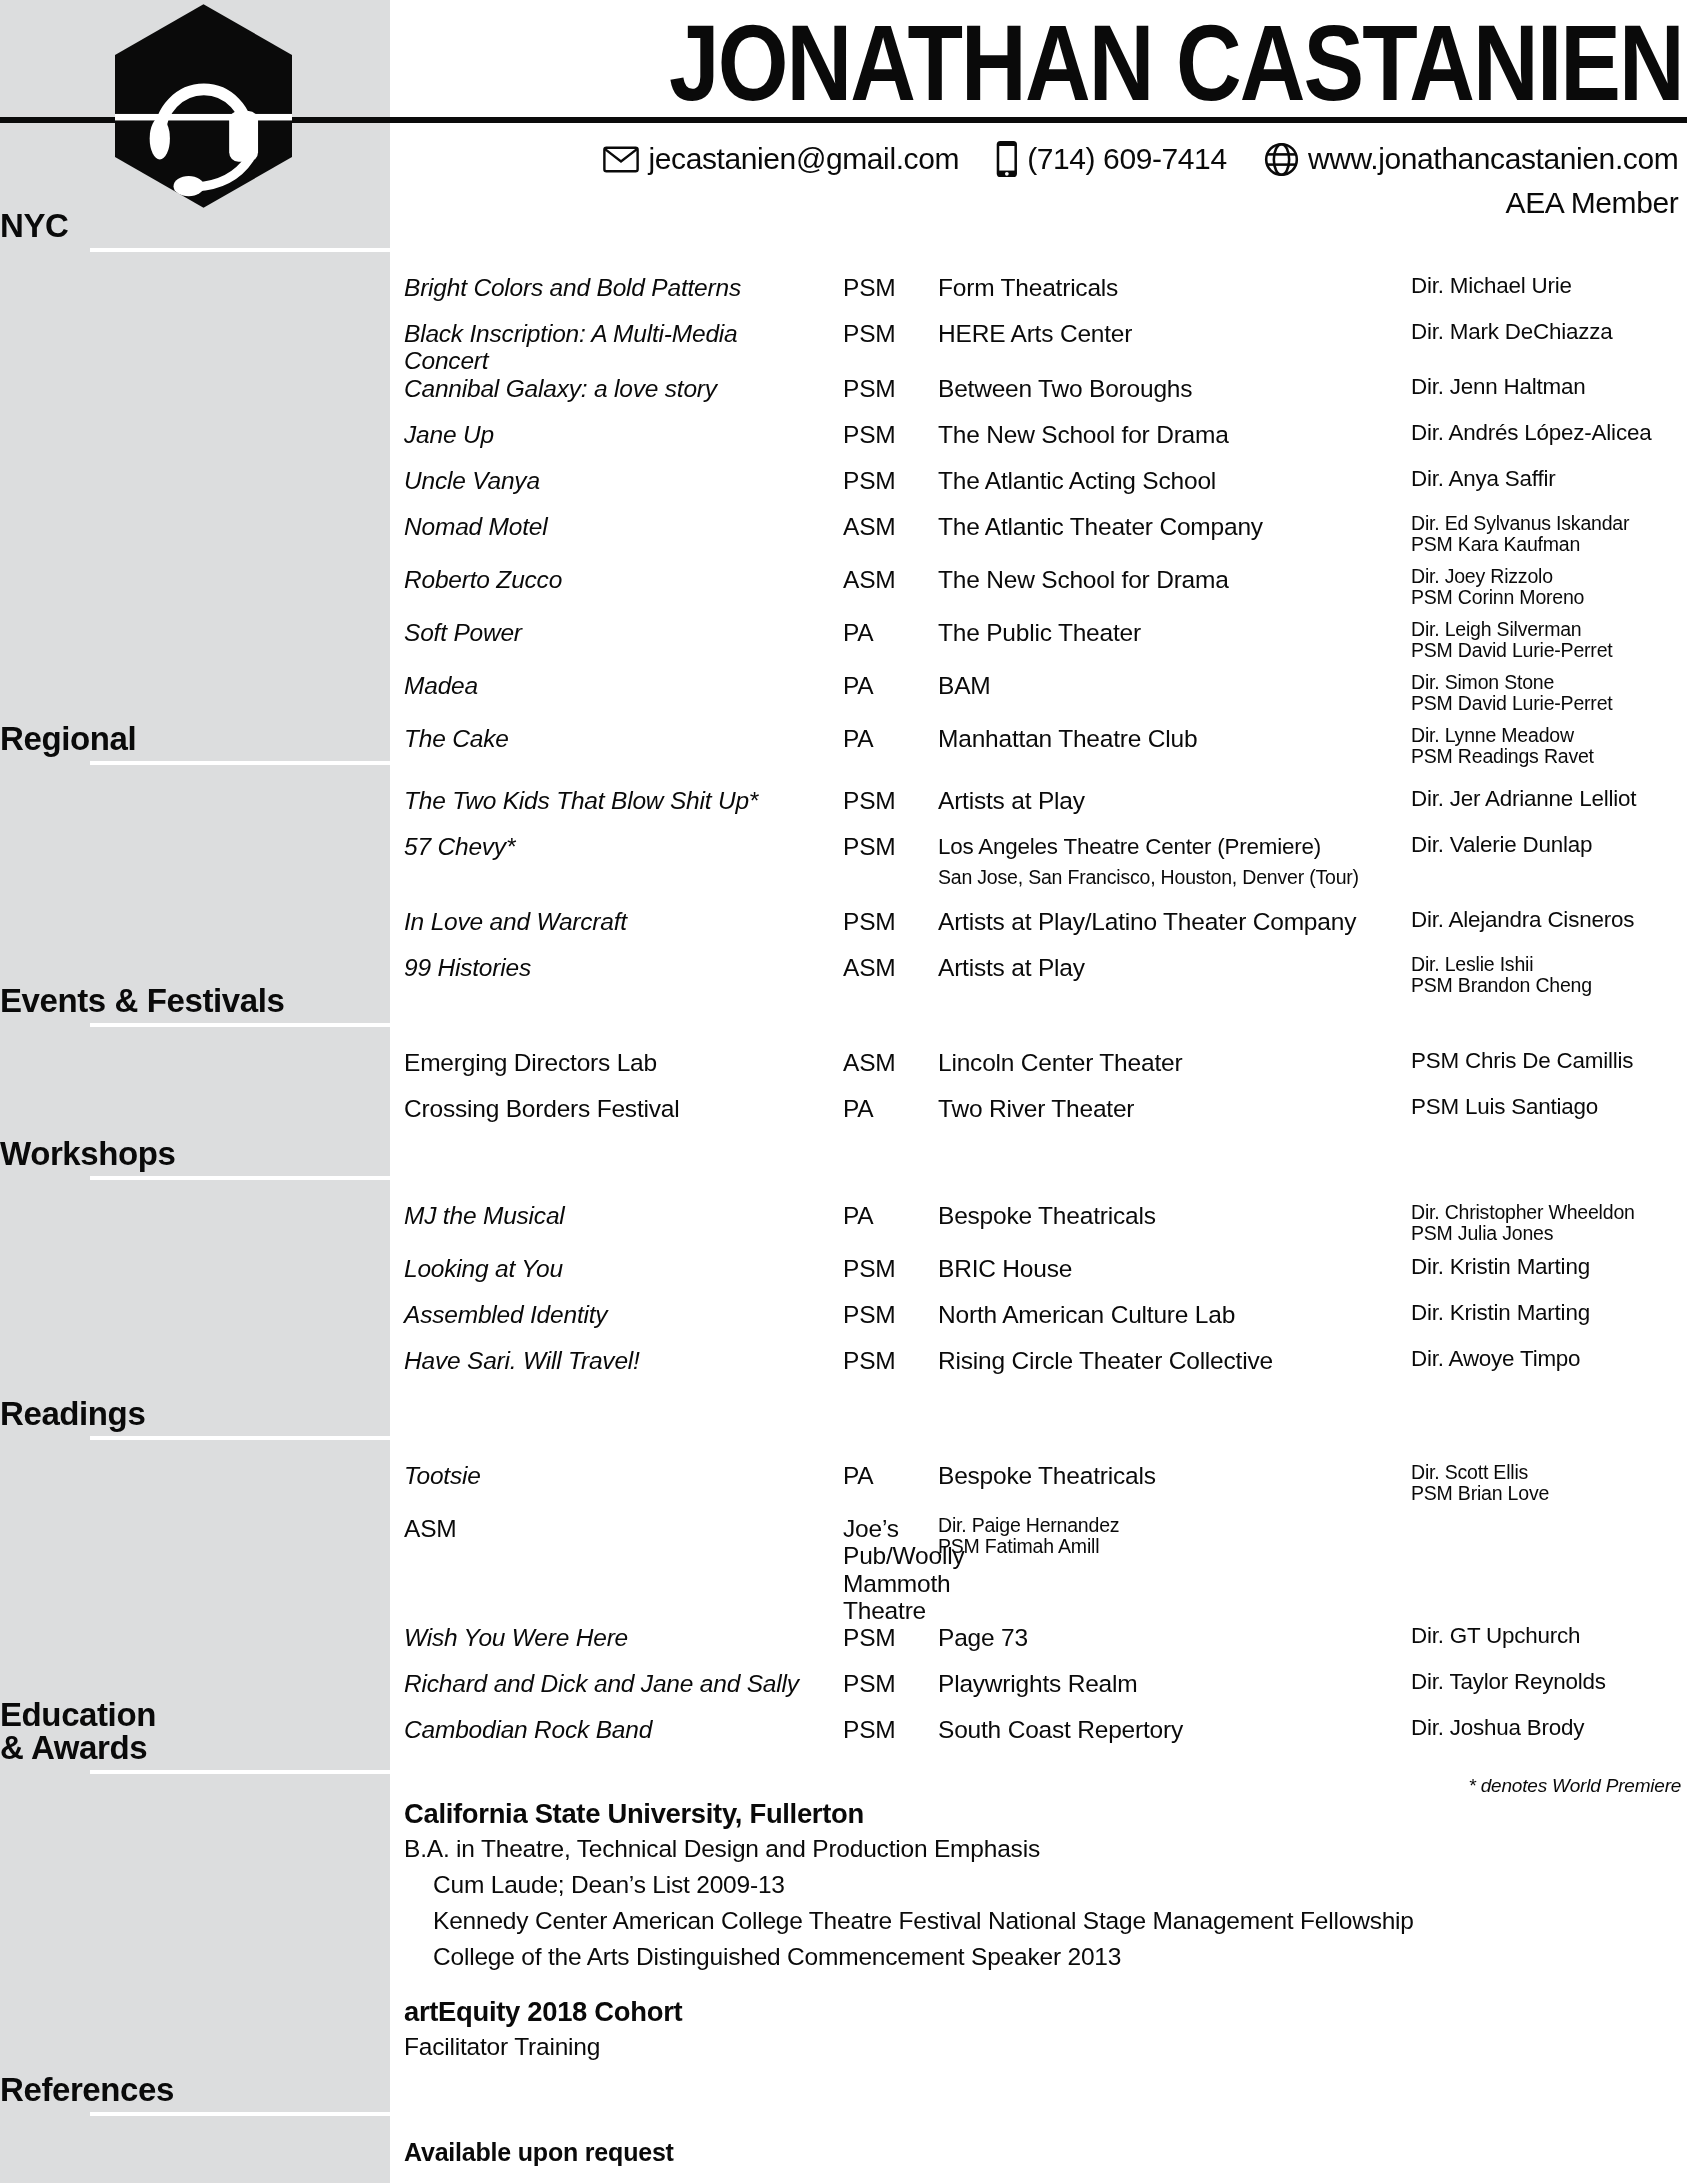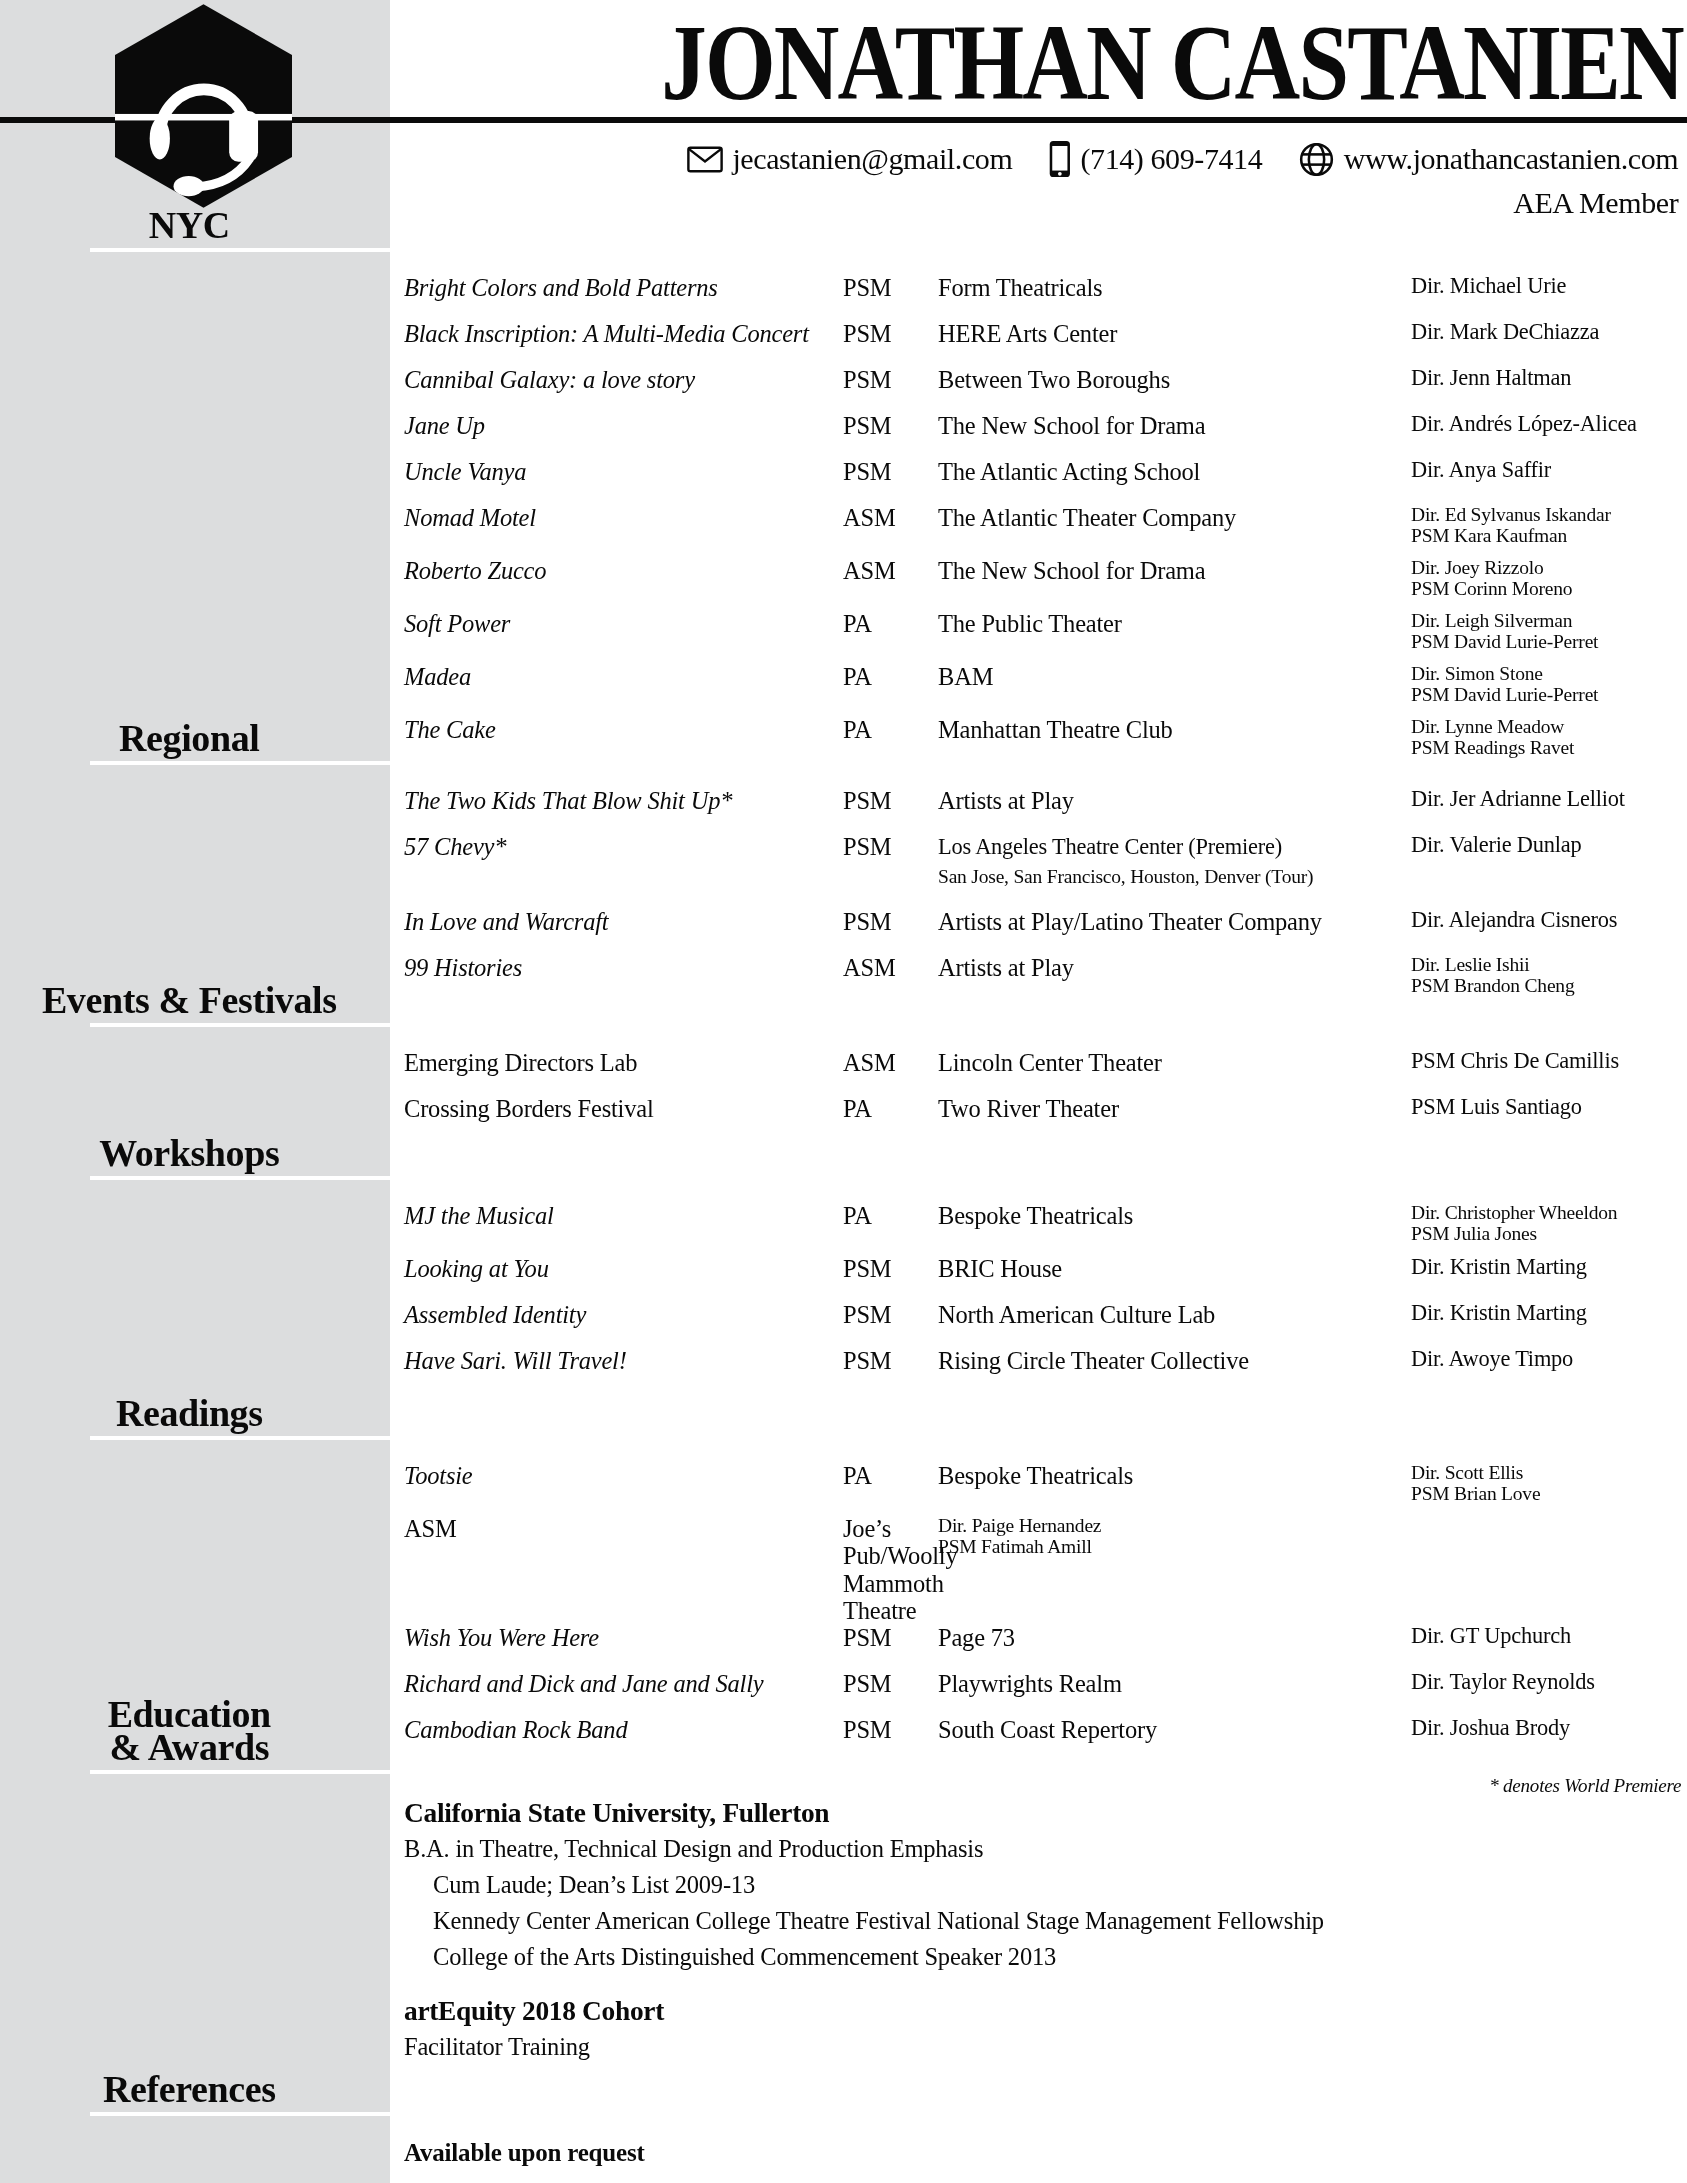--- a/index.html
+++ b/index.html
@@ -3,42 +3,42 @@
 <meta charset="utf-8">
 <style>
   html,body{margin:0;padding:0;}
   body{
     width:1687px;height:2183px;
     background:#ffffff;
     font-family:"Liberation Sans","DejaVu Sans",sans-serif;
     color:#0a0a0a;
   }
   .page{position:relative;width:1687px;height:2183px;overflow:hidden;
-    background:linear-gradient(90deg,#dcddde 0,#dcddde 390px,#ffffff 390px);font-family:Liberation Serif, serif;}
+    background:linear-gradient(90deg,#dcddde 0,#dcddde 390px,#ffffff 390px);}
   
   .logo{position:absolute;top:4.3px;left:115px;width:177px;height:204px;z-index:3;}
   .name{
     position:absolute;top:16px;right:4.3px;margin:0;
     font-size:107px;font-weight:bold;line-height:95px;white-space:nowrap;
     letter-spacing:-2.2px;transform:scaleX(0.85);transform-origin:100% 50%;
   }
   .top-rule{position:absolute;top:117px;left:0;width:1687px;height:5.8px;background:#0a0a0a;z-index:1;}
   .contact{
     position:absolute;top:140px;right:8.7px;display:flex;align-items:center;gap:24px;
     font-size:30px;letter-spacing:-0.4px;white-space:nowrap;z-index:2;
   }
   .contact .grp{display:flex;align-items:center;gap:9.4px;}
   .contact .grp + .grp{margin-left:13px;}
   .ci{display:inline-flex;align-items:center;}
   .membership{position:absolute;top:186px;right:8.7px;font-size:30px;letter-spacing:-0.4px;}
   
   .sec{position:absolute;left:0;right:0;}
   .sec-label{
-    width:390px;box-sizing:border-box;text-align:center;padding-right:11.5px;
-    font-size:38px;line-height:33px;font-weight:bold;letter-spacing:-0.4px;
+    width:390px;box-sizing:border-box;text-align:left;padding-right:11.5px;
+    font-size:33px;line-height:33px;font-weight:bold;letter-spacing:-0.4px;
   }
   .sec-rule{margin:5.8px 0 0 90px;width:300px;height:4.3px;background:#ffffff;}
   .sec-body{margin:21.7px 5.8px 0 404px;}
   
   .row{display:grid;grid-template-columns:439px 95px 473px 1fr;align-items:start;min-height:46px;}
   .row.tall{min-height:53px;}
   .row.xtall{min-height:75px;}
   .row.xtall2{min-height:77px;}
   .cell{font-size:24.5px;line-height:27.4px;letter-spacing:-0.2px;}
   .cell.title{font-style:italic;padding-right:16px;}

